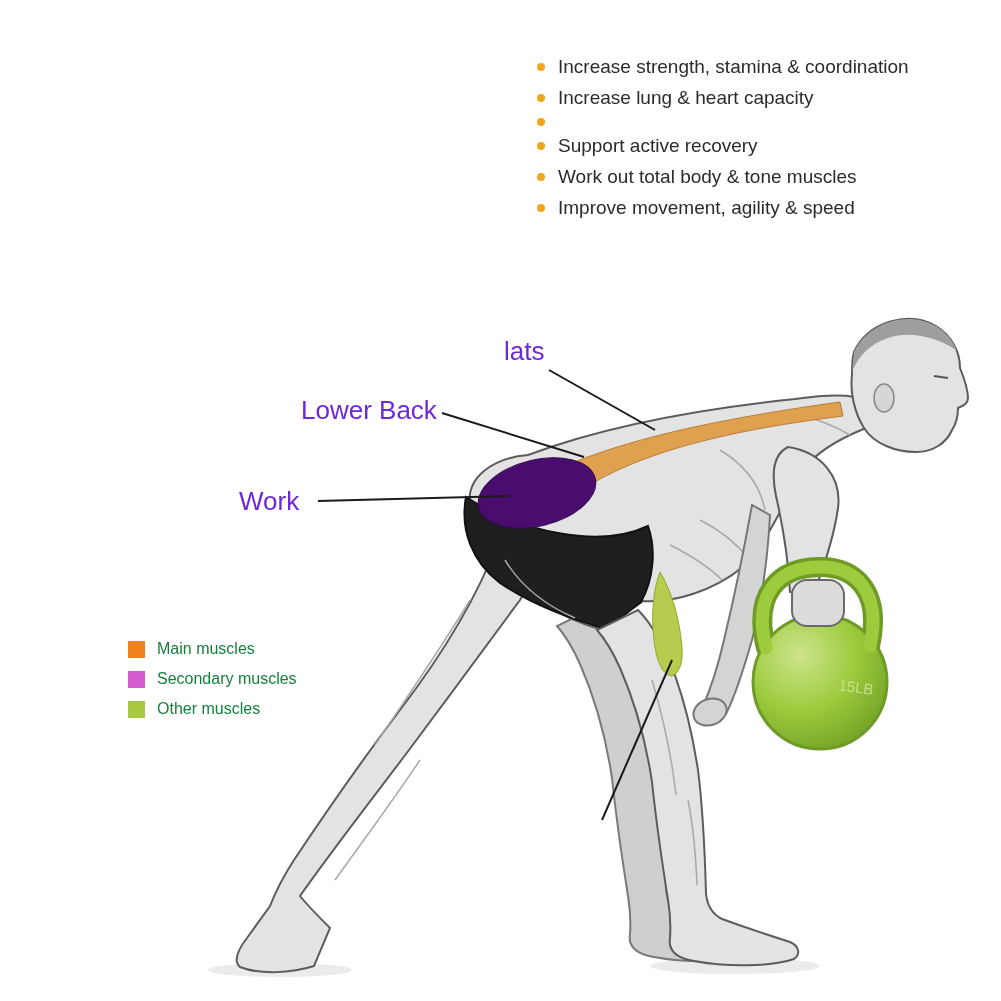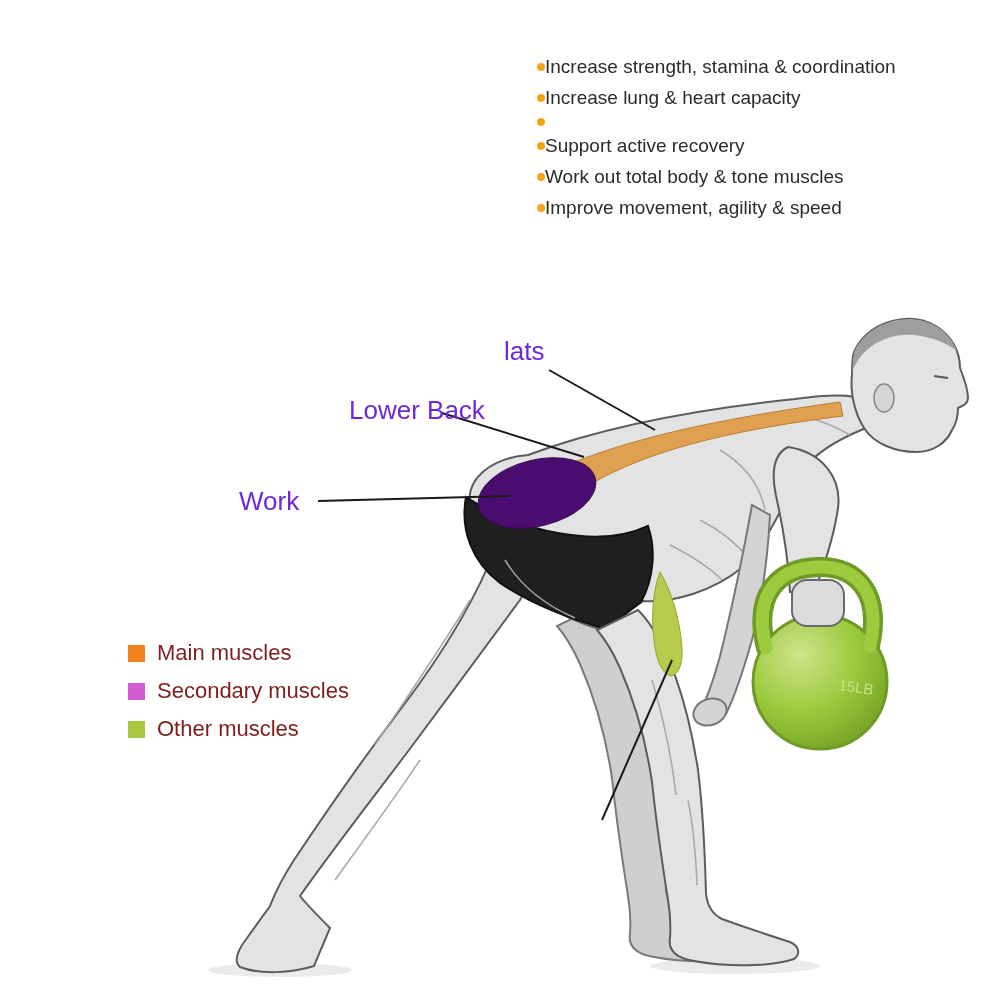--- a/index.html
+++ b/index.html
@@ -4,33 +4,33 @@
 <style>
   html,body{margin:0;padding:0;background:#fff;}
   .canvas{
     position:relative;width:1001px;height:1001px;background:#ffffff;
     font-family:"Liberation Sans",sans-serif;overflow:hidden;
   }
   .figure-svg{position:absolute;left:0;top:0;}
   
   .benefits{position:absolute;left:537px;top:56px;width:430px;}
   .benefits ul{margin:0;padding:0;list-style:none;}
-  .benefits li{display:flex;align-items:center;margin-bottom:9px;font-size:19px;color:#2b2b2b;}
+  .benefits li{display:flex;align-items:center;gap:13px;margin-bottom:9px;font-size:19px;color:#2b2b2b;}
   .bullet{width:8px;height:8px;border-radius:50%;flex:0 0 auto;}
   
   .fig-label{position:absolute;font-size:26px;color:#6d28d9;white-space:nowrap;}
   .lbl-lats{left:504px;top:336px;}
-  .lbl-lowerback{left:301px;top:395px;margin-left:48px;}
+  .lbl-lowerback{left:301px;top:395px;}
   .lbl-glute{left:239px;top:486px;}
   .lbl-quadriceps{left:501px;top:822px;}
   
   .legend{position:absolute;left:128px;top:640px;}
   .legend-row{display:flex;align-items:center;gap:12px;margin-bottom:12px;}
   .swatch{width:17px;height:17px;flex:0 0 auto;}
-  .legend-label{font-size:22px;color:#7f1d1d;}
+  .legend-label{font-size:16px;color:#15803d;}
 </style>
 </head>
 <body>
 
 <div class="canvas">
 
   <svg class="figure-svg" width="1001" height="1001" viewBox="0 0 1001 1001">
     <defs>
       <radialGradient id="kbGrad" cx="35%" cy="30%" r="75%">
         <stop offset="0%" stop-color="#CFE48C"></stop>

